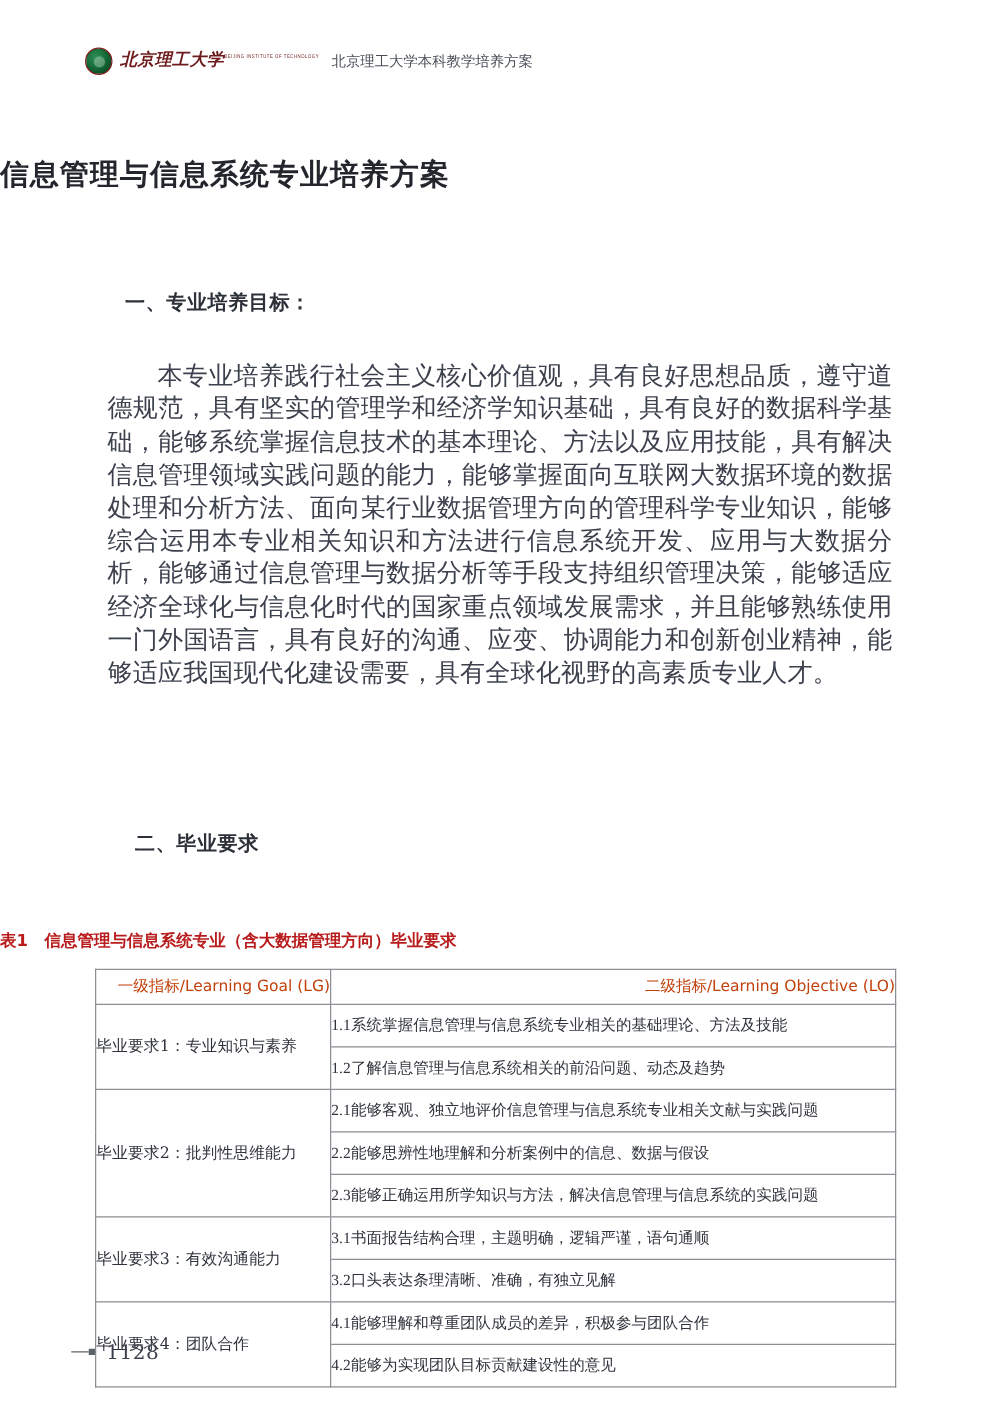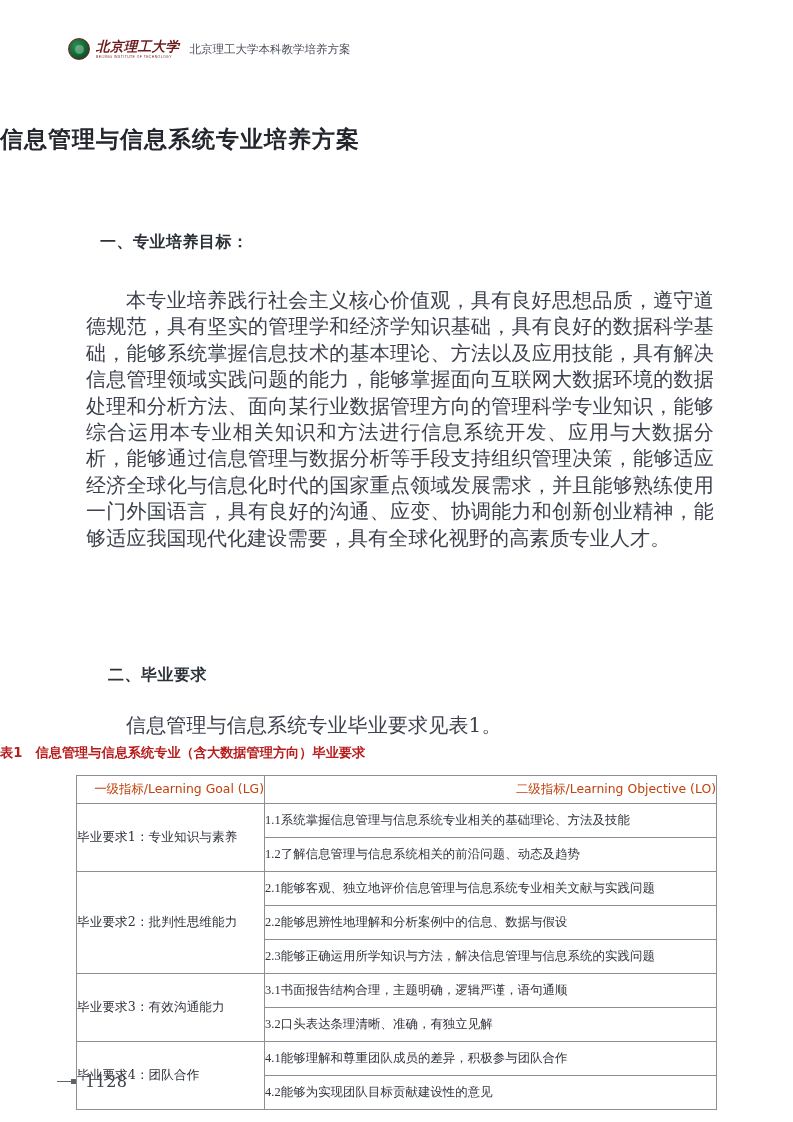--- a/index.html
+++ b/index.html
@@ -46,21 +46,21 @@
     left: 50%;
     top: 50%;
     width: 9px;
     height: 9px;
     margin: -4.5px 0 0 -4.5px;
     border-radius: 50%;
     background: rgba(255,255,255,0.30);
   }
   .logo-words {
     display: flex;
-    flex-direction: column;
+    flex-direction: row;
     justify-content: center;
     line-height: 1;
     flex: 0 0 auto;
   }
   .logo-cn {
     font-family: "DejaVu Serif", "Liberation Serif", serif;
     font-weight: 700;
     font-size: 13.5px;
     letter-spacing: 0.4px;
     color: #6d1a1c;
@@ -227,21 +227,20 @@
     </div>
     <div class="runhead-text">北京理工大学本科教学培养方案</div>
   </div>
 
   <div class="doc-title">信息管理与信息系统专业培养方案</div>
 
   <div class="sec-heading sec-1">一、专业培养目标：</div>
   <div class="para para-1">本专业培养践行社会主义核心价值观，具有良好思想品质，遵守道德规范，具有坚实的管理学和经济学知识基础，具有良好的数据科学基础，能够系统掌握信息技术的基本理论、方法以及应用技能，具有解决信息管理领域实践问题的能力，能够掌握面向互联网大数据环境的数据处理和分析方法、面向某行业数据管理方向的管理科学专业知识，能够综合运用本专业相关知识和方法进行信息系统开发、应用与大数据分析，能够通过信息管理与数据分析等手段支持组织管理决策，能够适应经济全球化与信息化时代的国家重点领域发展需求，并且能够熟练使用一门外国语言，具有良好的沟通、应变、协调能力和创新创业精神，能够适应我国现代化建设需要，具有全球化视野的高素质专业人才。</div>
 
   <div class="sec-heading sec-2">二、毕业要求</div>
-  <div class="para para-3">信息管理与信息系统专业毕业要求见表1。</div>
 
   <div class="table-caption">表1　信息管理与信息系统专业（含大数据管理方向）毕业要求</div>
 
   <table class="lg-table">
     <colgroup>
         <col class="col-lg">
         <col>
       </colgroup>
     <thead>
       <tr>

